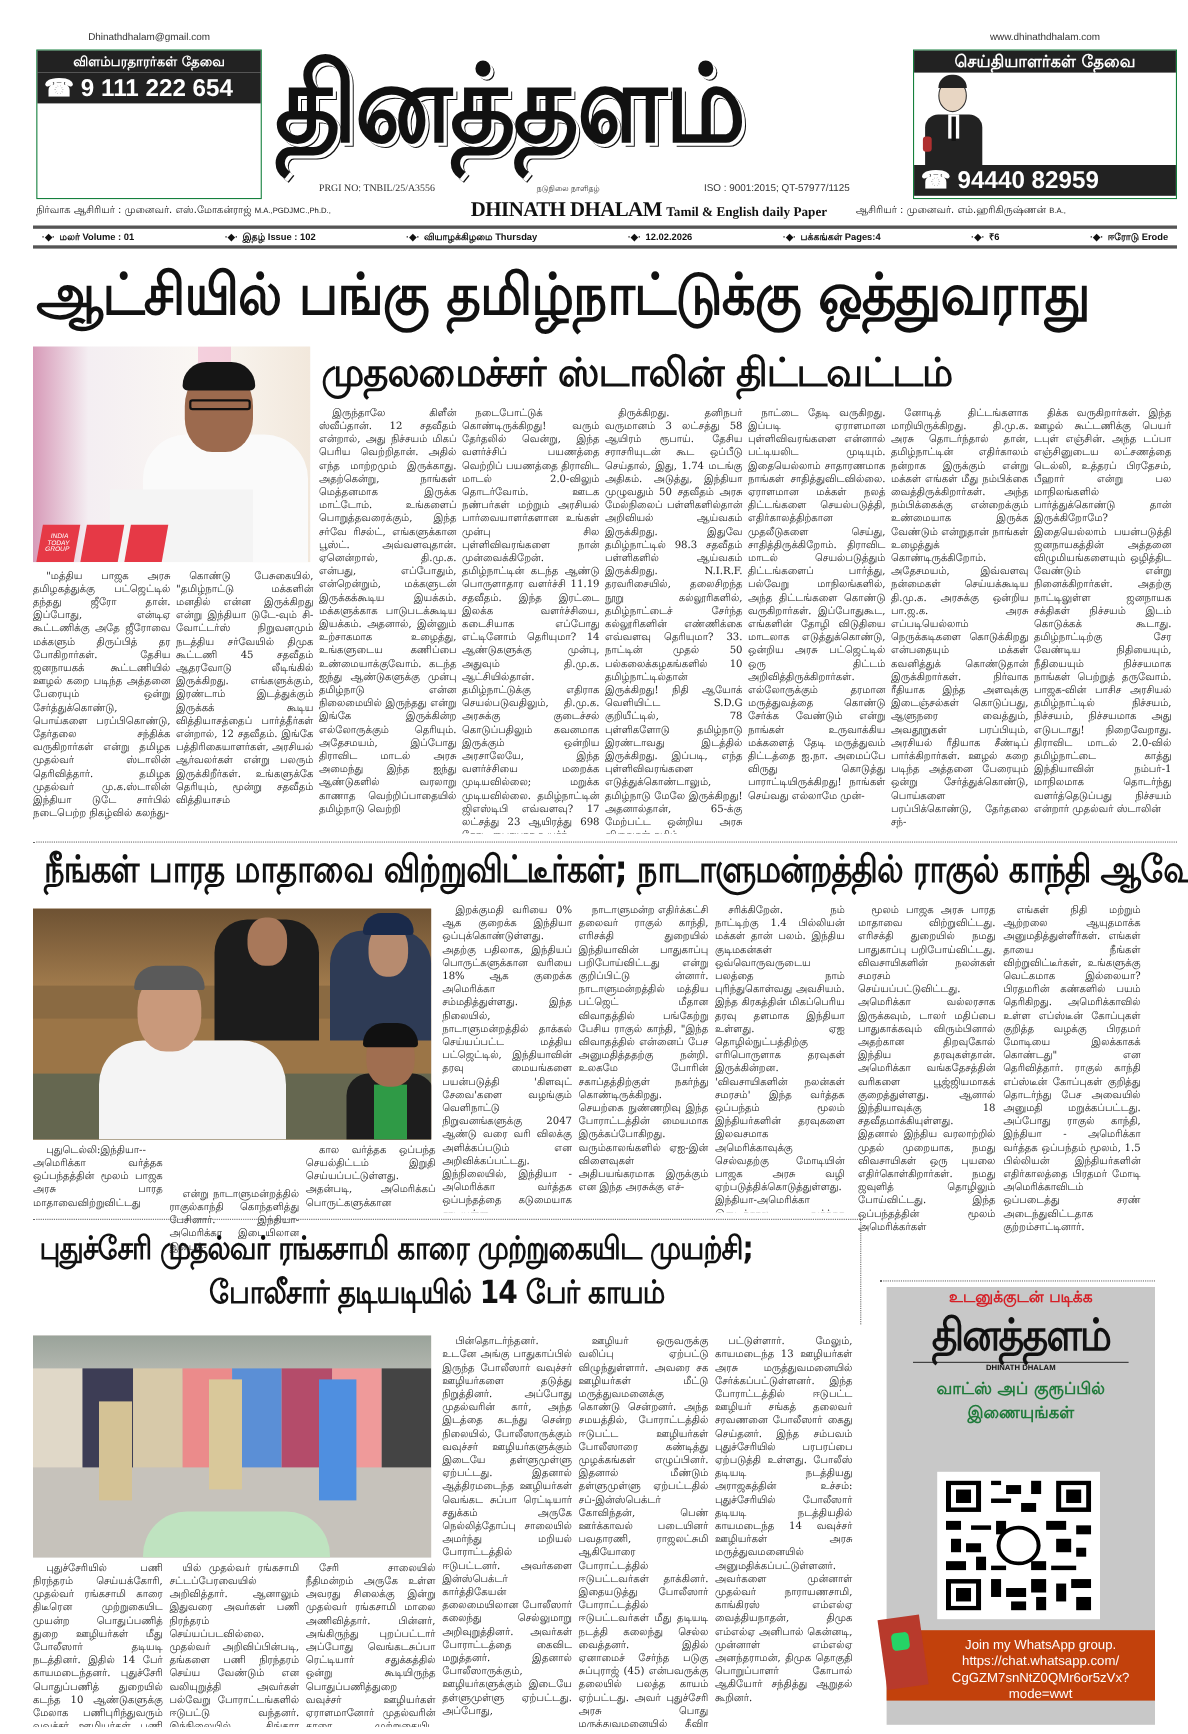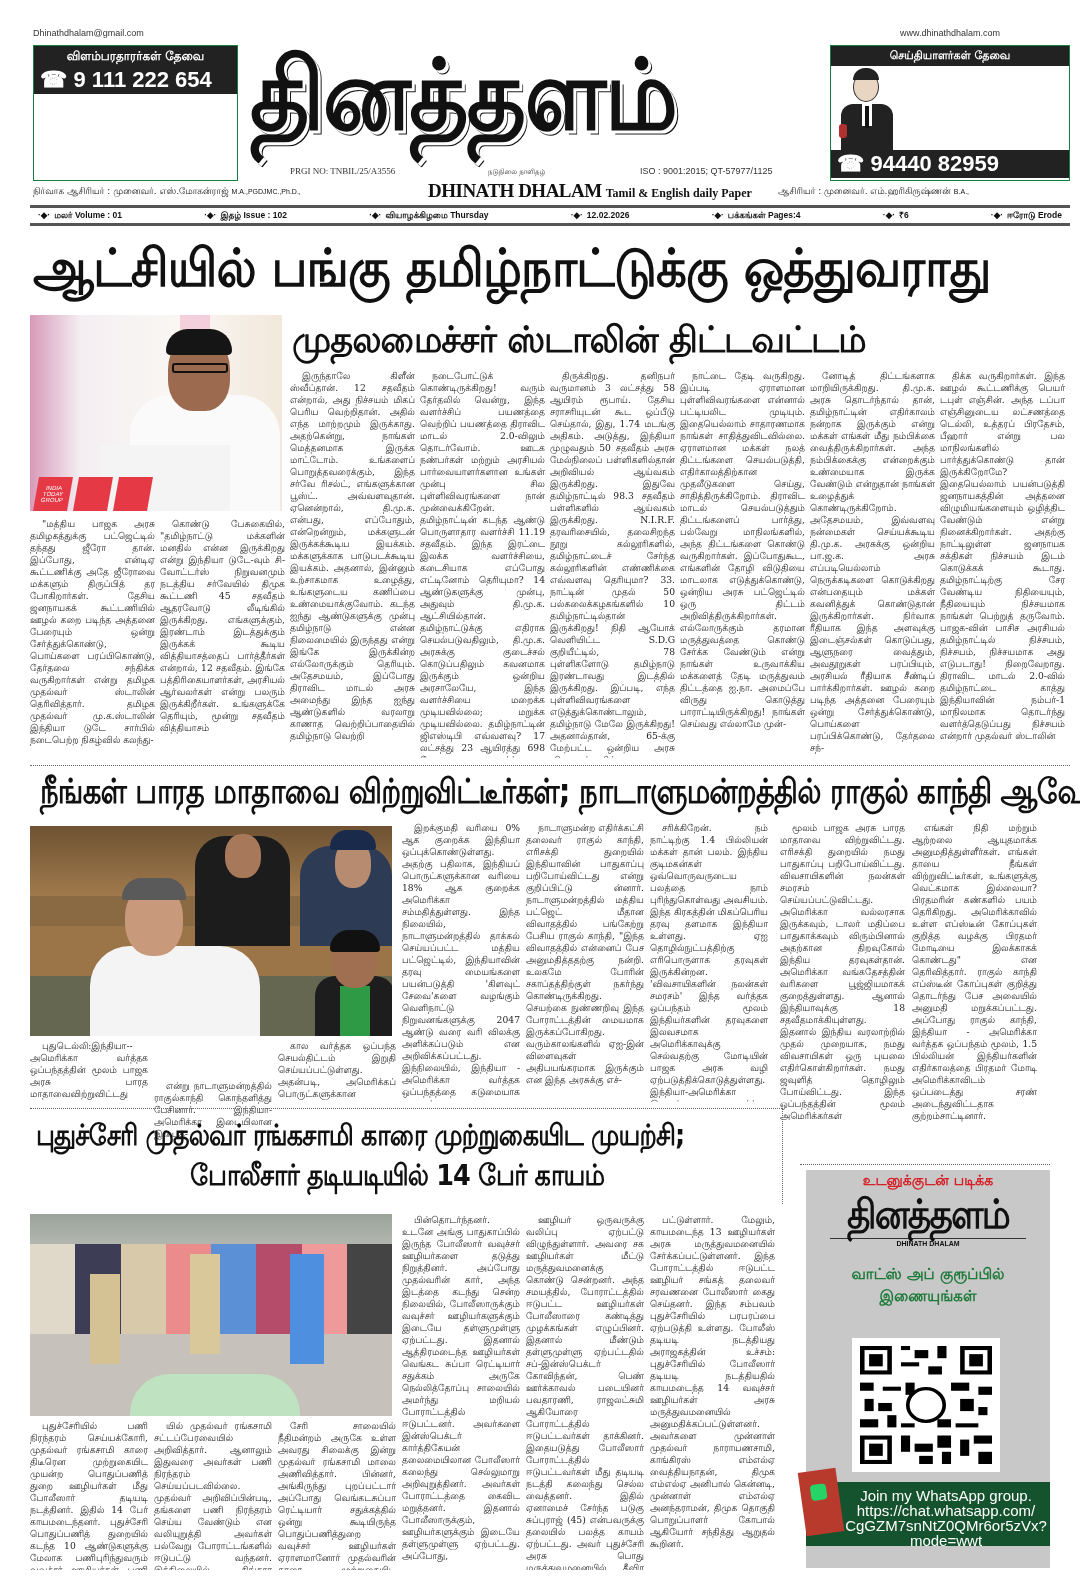--- a/index.html
+++ b/index.html
@@ -16,37 +16,37 @@
 .hl{font-weight:900;color:#111;letter-spacing:-1px;white-space:nowrap;transform-origin:left top}
 .col{font-family:"DejaVu Serif",serif;font-size:9.2px;line-height:12px;text-align:justify;color:#222;overflow:hidden}
 .col p{text-indent:12px}
 .photo{overflow:hidden}
 .dots{border-top:1px dotted #666}
 .qr{background:#fff}
 </style>
 </head>
 <body>
 
-<div class="abs small-link" style="left:33px;top:28px;width:205px;text-align:left">Dhinathdhalam@gmail.com</div>
+<div class="abs small-link" style="left:33px;top:28px;width:205px;text-align:center">Dhinathdhalam@gmail.com</div>
 <div class="abs small-link" style="left:830px;top:28px;width:240px;text-align:center">www.dhinathdhalam.com</div>
 
 <div class="abs adbox" style="left:33px;top:45px;width:205px;height:136px">
   <div class="hd" style="font-size:12px;height:20px;line-height:20px">விளம்பரதாரர்கள் தேவை</div>
   <div class="ph" style="font-size:22px;height:28px;line-height:28px;padding-left:6px">☎ 9 111 222 654</div>
 </div>
 
 <div class="abs" style="left:250px;top:30px;width:570px;height:150px">
   <div class="mast" style="font-size:98px;line-height:130px;white-space:nowrap;transform:scaleX(0.93);transform-origin:left top">தினத்தளம்</div>
 </div>
 <div class="abs" style="left:290px;top:166px;font-size:9px;color:#333;font-family:Liberation Serif, serif">PRGI NO: TNBIL/25/A3556</div>
 <div class="abs" style="left:488px;top:168px;font-size:7px;color:#333">நடுநிலை நாளிதழ்</div>
 <div class="abs" style="left:640px;top:166px;font-size:9px;color:#333;font-family:'Liberation Sans',sans-serif">ISO : 9001:2015; QT-57977/1125</div>
 
 <div class="abs adbox" style="left:830px;top:45px;width:240px;height:136px">
-  <div class="hd" style="font-size:11px;height:20px;line-height:20px">செய்தியாளர்கள் தேவை</div>
+  <div class="hd" style="font-size:15px;height:20px;line-height:20px">செய்தியாளர்கள் தேவை</div>
   <div style="display:flex;height:84px">
     <div style="width:78px;position:relative">
       <div style="position:absolute;left:22px;top:6px;width:26px;height:30px;border-radius:50%;background:#e8d6c3;border:1px solid #333"></div>
       <div style="position:absolute;left:22px;top:2px;width:26px;height:12px;border-radius:12px 12px 0 0;background:#222"></div>
       <div style="position:absolute;left:10px;top:38px;width:52px;height:46px;background:#222;border-radius:12px 12px 0 0"></div>
       <div style="position:absolute;left:31px;top:38px;width:10px;height:22px;background:#fff"></div>
       <div style="position:absolute;left:34px;top:40px;width:4px;height:22px;background:#111"></div>
       <div style="position:absolute;left:8px;top:58px;width:8px;height:14px;background:#b03030;border-radius:3px"></div>
     </div>
   </div>
@@ -209,21 +209,21 @@
     <p>ஊழியர் ஒருவருக்கு வலிப்பு ஏற்பட்டு விழுந்துள்ளார். அவரை சக ஊழியர்கள் மீட்டு மருத்துவமனைக்கு கொண்டு சென்றனர். அந்த சமயத்தில், போராட்டத்தில் ஈடுபட்ட ஊழியர்கள் போலீஸாரை கண்டித்து முழக்கங்கள் எழுப்பினர். இதனால் மீண்டும் தள்ளுமுள்ளு ஏற்பட்டதில் சப்-இன்ஸ்பெக்டர் கோவிந்தன், பெண் ஊர்க்காவல் படையினர் பவதாரணி, ராஜலட்சுமி ஆகியோரை போராட்டத்தில் ஈடுபட்டவர்கள் தாக்கினர். இதையடுத்து போலீஸார் போராட்டத்தில் ஈடுபட்டவர்கள் மீது தடியடி நடத்தி கலைந்து செல்ல வைத்தனர். இதில் ஏனாமைச் சேர்ந்த படுகு சுப்புராஜ் (45) என்பவருக்கு தலையில் பலத்த காயம் ஏற்பட்டது. அவர் புதுச்சேரி அரசு பொது மருத்துவமனையில் தீவிர சிகிச்சை பிரிவில் அனுமதிக்கப்-</p>
   </div>
 <div class="abs col" style="left:650px;top:1214px;width:125px;height:356px">
     <p>பட்டுள்ளார். மேலும், காயமடைந்த 13 ஊழியர்கள் அரசு மருத்துவமனையில் சேர்க்கப்பட்டுள்ளனர். இந்த போராட்டத்தில் ஈடுபட்ட ஊழியர் சங்கத் தலைவர் சரவணனை போலீஸார் கைது செய்தனர். இந்த சம்பவம் புதுச்சேரியில் பரபரப்பை ஏற்படுத்தி உள்ளது. போலீஸ் தடியடி நடத்தியது அராஜகத்தின் உச்சம்: புதுச்சேரியில் போலீஸார் தடியடி நடத்தியதில் காயமடைந்த 14 வவுச்சர் ஊழியர்கள் அரசு மருத்துவமனையில் அனுமதிக்கப்பட்டுள்ளனர். அவர்களை முன்னாள் முதல்வர் நாராயணசாமி, காங்கிரஸ் எம்எல்ஏ வைத்தியநாதன், திமுக எம்எல்ஏ அனிபால் கென்னடி, முன்னாள் எம்எல்ஏ அனந்தராமன், திமுக தொகுதி பொறுப்பாளர் கோபால் ஆகியோர் சந்தித்து ஆறுதல் கூறினர்.</p>
   </div>
 
 <div class="abs" style="left:806px;top:1170px;width:244px;height:398px;background:#c8c8c8">
   <div style="text-align:center;color:#d61f26;font-weight:bold;font-size:14px;line-height:20px">உடனுக்குடன் படிக்க</div>
   <div style="text-align:center;font-weight:900;font-size:40px;line-height:48px;letter-spacing:-2px;transform:scaleX(0.9)">தினத்தளம்</div>
   <div style="text-align:center;font-size:7px;font-weight:bold;font-family:'Liberation Sans',sans-serif;border-top:1px solid #333;margin:0 24px;line-height:10px">DHINATH DHALAM</div>
-  <div style="text-align:center;color:#1f7a3a;font-weight:bold;font-size:15px;line-height:22px;margin-top:14px">வாட்ஸ் அப் குரூப்பில்</div>
+  <div style="text-align:center;color:#1f7a3a;font-weight:bold;font-size:15px;line-height:22px;margin-top:2px">வாட்ஸ் அப் குரூப்பில்</div>
   <div style="text-align:center;color:#1f7a3a;font-weight:bold;font-size:15px;line-height:22px">இணையுங்கள்</div>
   <div class="qr" style="position:absolute;left:46px;top:168px;width:148px;height:134px;padding:8px">
     <svg viewBox="0 0 29 29" width="132" height="118" preserveAspectRatio="none">
       <rect x="0" y="0" width="7" height="7" fill="#000"></rect>
         <rect x="1" y="1" width="5" height="5" fill="#fff"></rect>
         <rect x="2" y="2" width="3" height="3" fill="#000"></rect>
       <rect x="22" y="0" width="7" height="7" fill="#000"></rect>
         <rect x="23" y="1" width="5" height="5" fill="#fff"></rect>
         <rect x="24" y="2" width="3" height="3" fill="#000"></rect>
       <rect x="0" y="22" width="7" height="7" fill="#000"></rect>
@@ -254,21 +254,21 @@
           <rect x="17" y="22" width="3" height="3"></rect>
           <rect x="22" y="23" width="2" height="4"></rect>
           <rect x="25" y="22" width="4" height="2"></rect>
           <rect x="26" y="26" width="3" height="3"></rect>
           <rect x="13" y="27" width="3" height="2"></rect>
           <rect x="18" y="26" width="2" height="3"></rect>
       </g>
       <circle cx="14.5" cy="14.5" r="4" fill="#fff" stroke="#000" stroke-width="0.8"></circle>
     </svg>
   </div>
-  <div style="position:absolute;left:0;top:312px;width:244px;height:64px;background:#14532d;color:#fff;font-family:'Liberation Sans',sans-serif;font-size:15px;text-align:center;line-height:15px;padding:6px 0 0 36px">
+  <div style="position:absolute;left:0;top:312px;width:244px;height:64px;background:#c2410c;color:#fff;font-family:'Liberation Sans',sans-serif;font-size:12px;text-align:center;line-height:15px;padding:6px 0 0 36px">
     <div>Join my WhatsApp group.</div>
     <div>https://chat.whatsapp.com/</div>
     <div>CgGZM7snNtZ0QMr6or5zVx?mode=wwt</div>
   </div>
   <div style="position:absolute;left:-4px;top:300px;width:38px;height:64px;background:#b83a2c;transform:rotate(-8deg)">
     <div style="position:absolute;left:10px;top:14px;width:16px;height:16px;background:#25d366;border-radius:4px"></div>
   </div>
 </div>
 
 </body></html>

